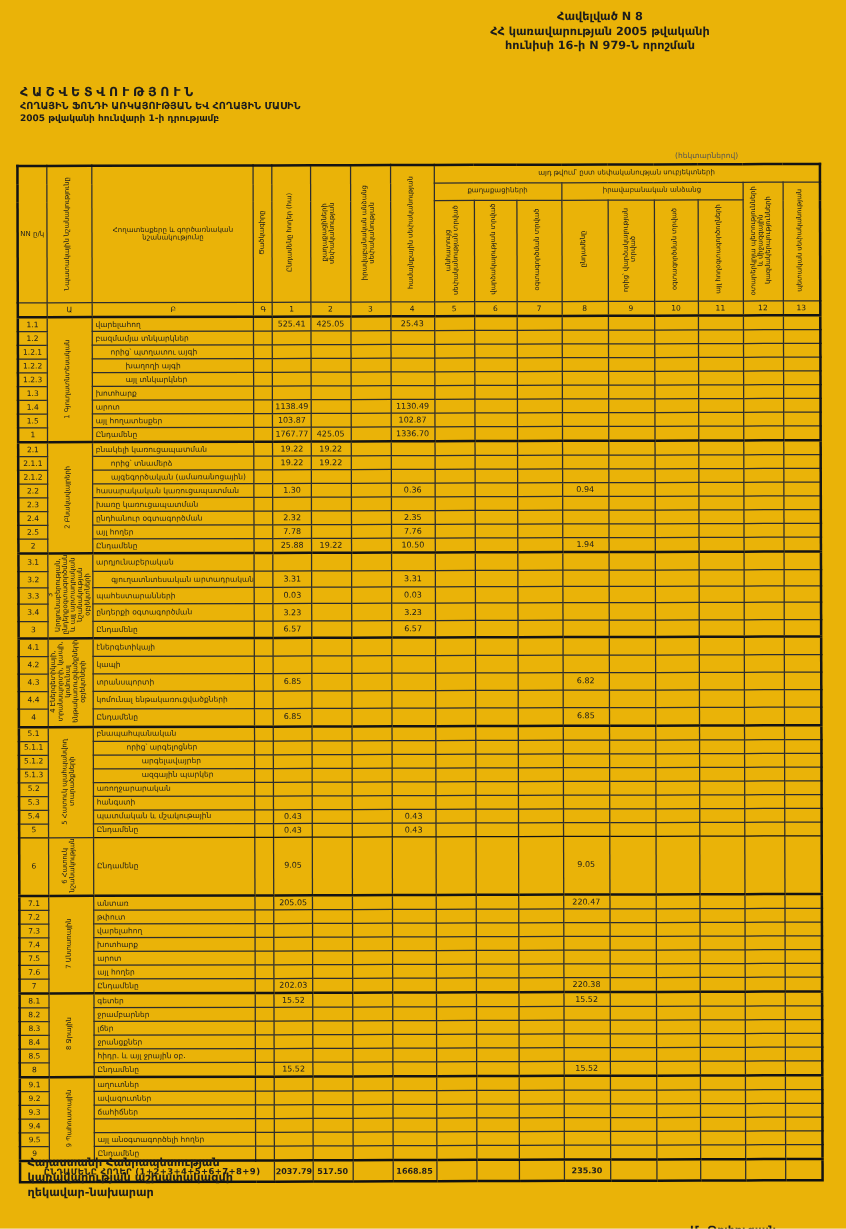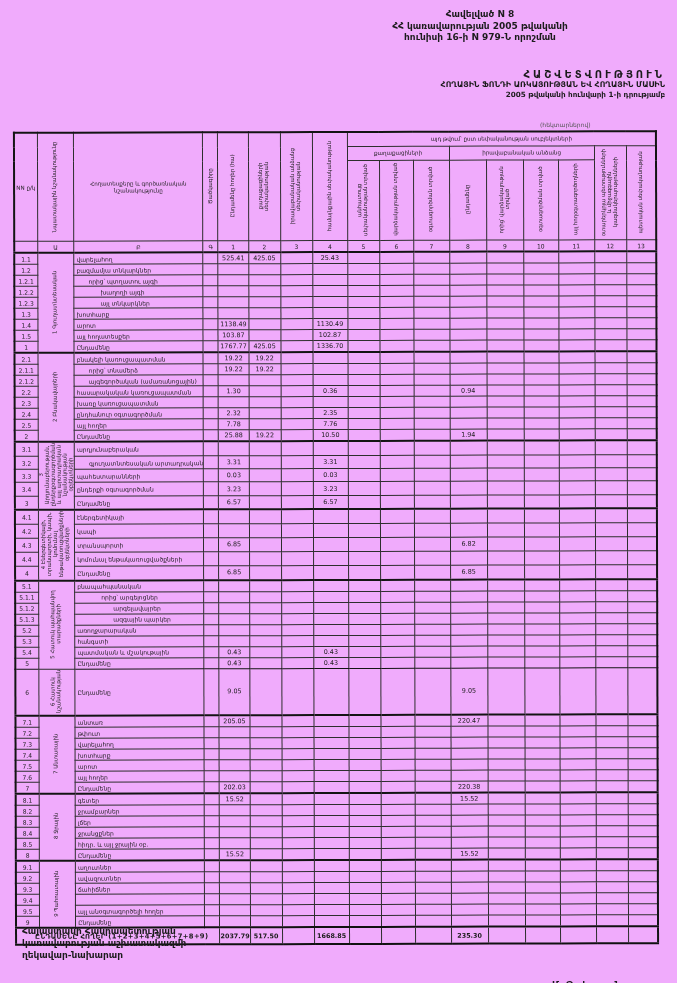--- a/index.html
+++ b/index.html
@@ -1,20 +1,20 @@
 <!DOCTYPE html>
 <html><head>
 <meta charset="utf-8">
 <style>
   html,body{margin:0;padding:0;background:#f7f7f5;}
-  .page{position:relative;width:677px;height:983px;background:#f0abfc;overflow:hidden;
+  .page{position:relative;width:677px;height:983px;background:#eab308;overflow:hidden;
         font-family:"DejaVu Sans",sans-serif;color:#1c1c1c;}
   .appendix{position:absolute;top:9px;left:320px;width:320px;text-align:center;
             font-size:9px;font-weight:bold;line-height:1.3;}
-  .title-block{position:absolute;top:69px;left:28px;width:637px;text-align:right;font-weight:bold;}
+  .title-block{position:absolute;top:69px;left:16px;width:637px;text-align:left;font-weight:bold;}
   .t1{font-size:10px;letter-spacing:3px;}
   .t2{font-size:7.8px;margin-top:3px;}
   .t3{font-size:7.8px;}
   .t4{font-size:7.2px;margin-top:1px;}
   .units-note{position:absolute;top:121px;left:540px;font-size:6px;color:#555;}
   .tablewrap{position:absolute;top:131px;left:14px;transform:rotate(-0.15deg);}
   table{border-collapse:collapse;table-layout:fixed;border:2px solid #141414;}
   th,td{border:1px solid #2e2e2e;padding:0;font-size:6.5px;overflow:hidden;
         white-space:nowrap;font-weight:normal;vertical-align:middle;}
   thead th{font-size:5.6px;text-align:center;white-space:normal;line-height:1.15;}

